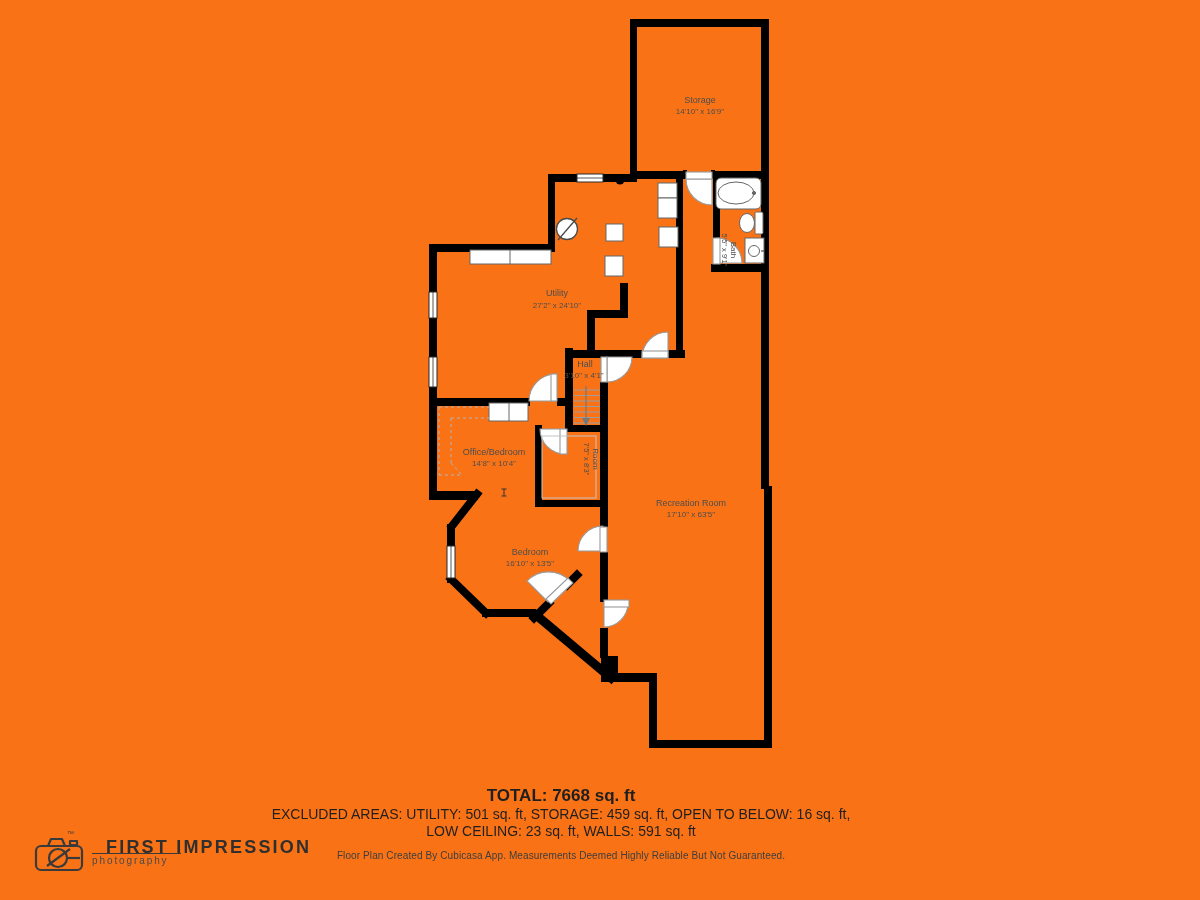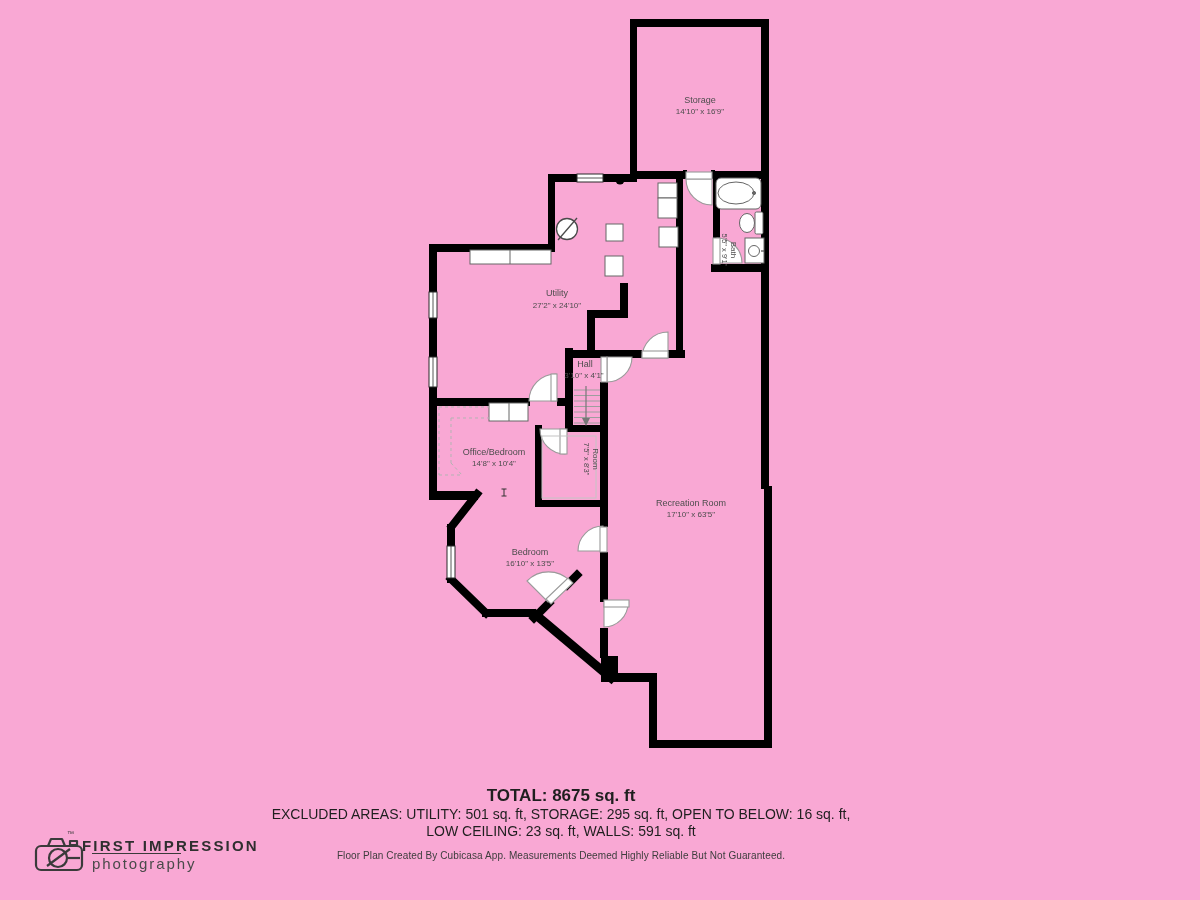--- a/index.html
+++ b/index.html
@@ -1,29 +1,29 @@
 <!DOCTYPE html>
 <html><head>
 <meta charset="utf-8">
 <style>
   html,body{margin:0;padding:0;background:#fff;}
-  .canvas{position:relative;width:1200px;height:900px;background:#f9a8d4;overflow:hidden;
+  .canvas{position:relative;width:1200px;height:900px;background:#f97316;overflow:hidden;
           font-family:"Liberation Sans","DejaVu Sans",sans-serif;}
   .plan-svg{position:absolute;left:0;top:0;}
   .summary{position:absolute;left:0;top:786px;width:1122px;text-align:center;color:#1f1f1f;}
   .summary .total{font-size:17px;font-weight:700;line-height:20px;}
   .summary .line{font-size:14px;line-height:16.5px;}
   .summary .disclaimer{font-size:10px;color:#3d3d3d;margin-top:11px;letter-spacing:.1px;}
   .logo{position:absolute;left:34px;top:828px;width:230px;height:60px;}
   .logo .cam{position:absolute;left:0;top:6px;}
   .logo .tm{position:absolute;left:33px;top:2px;font-size:7px;color:#3a3a3a;}
-  .logo .brand{position:absolute;left:48px;top:9px;font-size:15px;font-weight:700;
+  .logo .brand{position:absolute;left:72px;top:9px;font-size:18px;font-weight:700;
                letter-spacing:2.2px;color:#2f2f2f;white-space:nowrap;}
   .logo .rule{position:absolute;left:58px;top:24.5px;width:89px;height:1.5px;background:#3a3a3a;}
-  .logo .sub{position:absolute;left:58px;top:27px;font-size:15px;letter-spacing:1.9px;color:#4a4a4a;}
+  .logo .sub{position:absolute;left:58px;top:27px;font-size:10px;letter-spacing:1.9px;color:#4a4a4a;}
   svg text{font-family:"Liberation Sans","DejaVu Sans",sans-serif;fill:#4d4d4d;}
   .rname{font-size:9px;}
   .rdims{font-size:8px;}
   .rname-v{font-size:8px;}
   .rdims-v{font-size:7.5px;}
 </style>
 </head>
 <body>
 
 <div class="canvas">
@@ -224,22 +224,22 @@
         <text class="rdims" x="691" y="517">17'10" x 63'5"</text>
       </g>
       <g>
         <text class="rname" x="530" y="555">Bedroom</text>
         <text class="rdims" x="530" y="566">16'10" x 13'5"</text>
       </g>
     </g>
   </svg>
 
   <div class="summary">
-    <div class="total">TOTAL: 8675 sq. ft</div>
-    <div class="line">EXCLUDED AREAS: UTILITY: 501 sq. ft, STORAGE: 295 sq. ft, OPEN TO BELOW: 16 sq. ft,</div>
+    <div class="total">TOTAL: 7668 sq. ft</div>
+    <div class="line">EXCLUDED AREAS: UTILITY: 501 sq. ft, STORAGE: 459 sq. ft, OPEN TO BELOW: 16 sq. ft,</div>
     <div class="line">LOW CEILING: 23 sq. ft, WALLS: 591 sq. ft</div>
     <div class="disclaimer">Floor Plan Created By Cubicasa App. Measurements Deemed Highly Reliable But Not Guaranteed.</div>
   </div>
 
   <div class="logo">
     <svg class="cam" width="52" height="40" viewBox="0 0 52 40">
       <g fill="none" stroke="#3a3a3a" stroke-width="2.2" stroke-linejoin="round">
         <rect x="2" y="12" width="46" height="24" rx="5"></rect>
         <path d="M 14,12 L 17,5 H 28 L 31,12"></path>
         <rect x="36" y="7" width="7" height="4"></rect>

